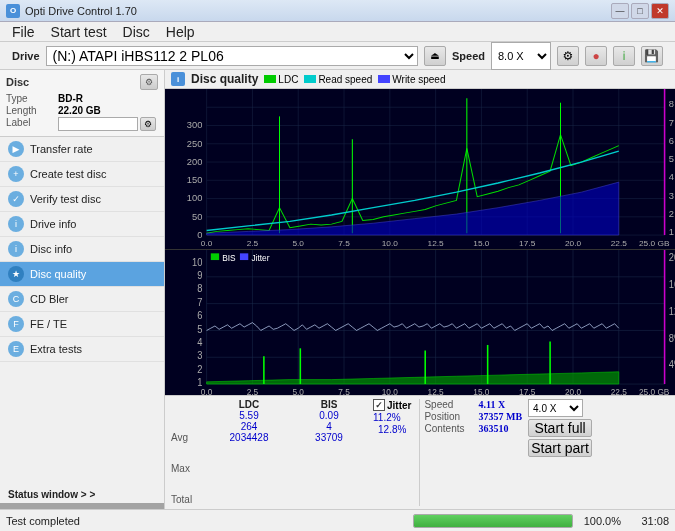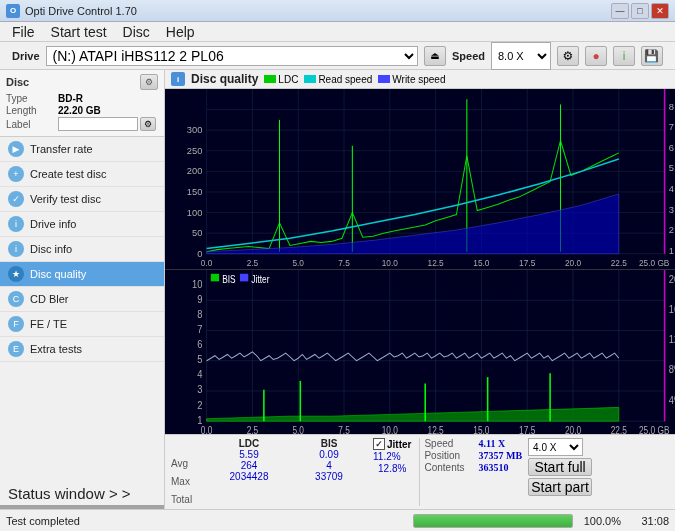--- a/index.html
+++ b/index.html
@@ -120,21 +120,20 @@
       width: 18px; height: 16px;
       background: linear-gradient(to bottom, #e8e8e8, #ccc);
       border: 1px solid #aaa;
       border-radius: 2px;
       cursor: pointer;
       display: flex; align-items: center; justify-content: center;
       font-size: 9px; color: #555;
     }
     .disc-row {
       display: flex;
-      align-items: center;
       margin-bottom: 1px;
     }
     .disc-row-label { color: #555; font-size: 10px; width: 52px; }
     .disc-row-value { color: #000; font-size: 10px; font-weight: bold; }
     .disc-row-value.blue { color: #0000cc; }
     #label-input {
       width: 80px; height: 14px;
       border: 1px solid #aaa;
       font-size: 10px;
       padding: 0 2px;
@@ -281,27 +280,28 @@
     
     #upper-chart, #lower-chart {
       flex: 1;
       position: relative;
       overflow: hidden;
     }
     svg { display: block; }
 
     .status-window-item {
       padding: 3px 8px;
-      font-size: 15px;
+      font-size: 10px;
       color: #222;
       display: flex;
       align-items: center;
       gap: 6px;
       cursor: pointer;
-      border-bottom: 4px solid #a3a3a3;
+      border-bottom: 6px solid #a3a3a3;
+      font-weight: bold;
     }
   </style>
 </head>
 <body>
 
 <div id="titlebar">
   <div id="titlebar-left">
     <div id="titlebar-icon">O</div>
     <span id="titlebar-title">Opti Drive Control 1.70</span>
   </div>
@@ -576,21 +576,21 @@
           <rect x="44" y="3" width="8" height="6" fill="#00cc00"></rect>
           <text x="55" y="10" fill="#fff" font-size="8">BIS</text>
           <rect x="72" y="3" width="8" height="6" fill="#4444ff"></rect>
           <text x="83" y="10" fill="#fff" font-size="8">Jitter</text>
         </svg>
       </div>
     </div>
 
     <div id="stats-bar">
 
-      <div style="display:flex; flex-direction:column; gap:4px; margin-right:4px;">
+      <div style="display:flex; flex-direction:column; gap:17px; margin-right:4px;">
         <div style="height:14px;"></div>
         <div style="display:flex; align-items:center; height:14px;">
           <span class="stats-row-label">Avg</span>
         </div>
         <div style="display:flex; align-items:center; height:14px;">
           <span class="stats-row-label">Max</span>
         </div>
         <div style="display:flex; align-items:center; height:14px;">
           <span class="stats-row-label">Total</span>
         </div>

